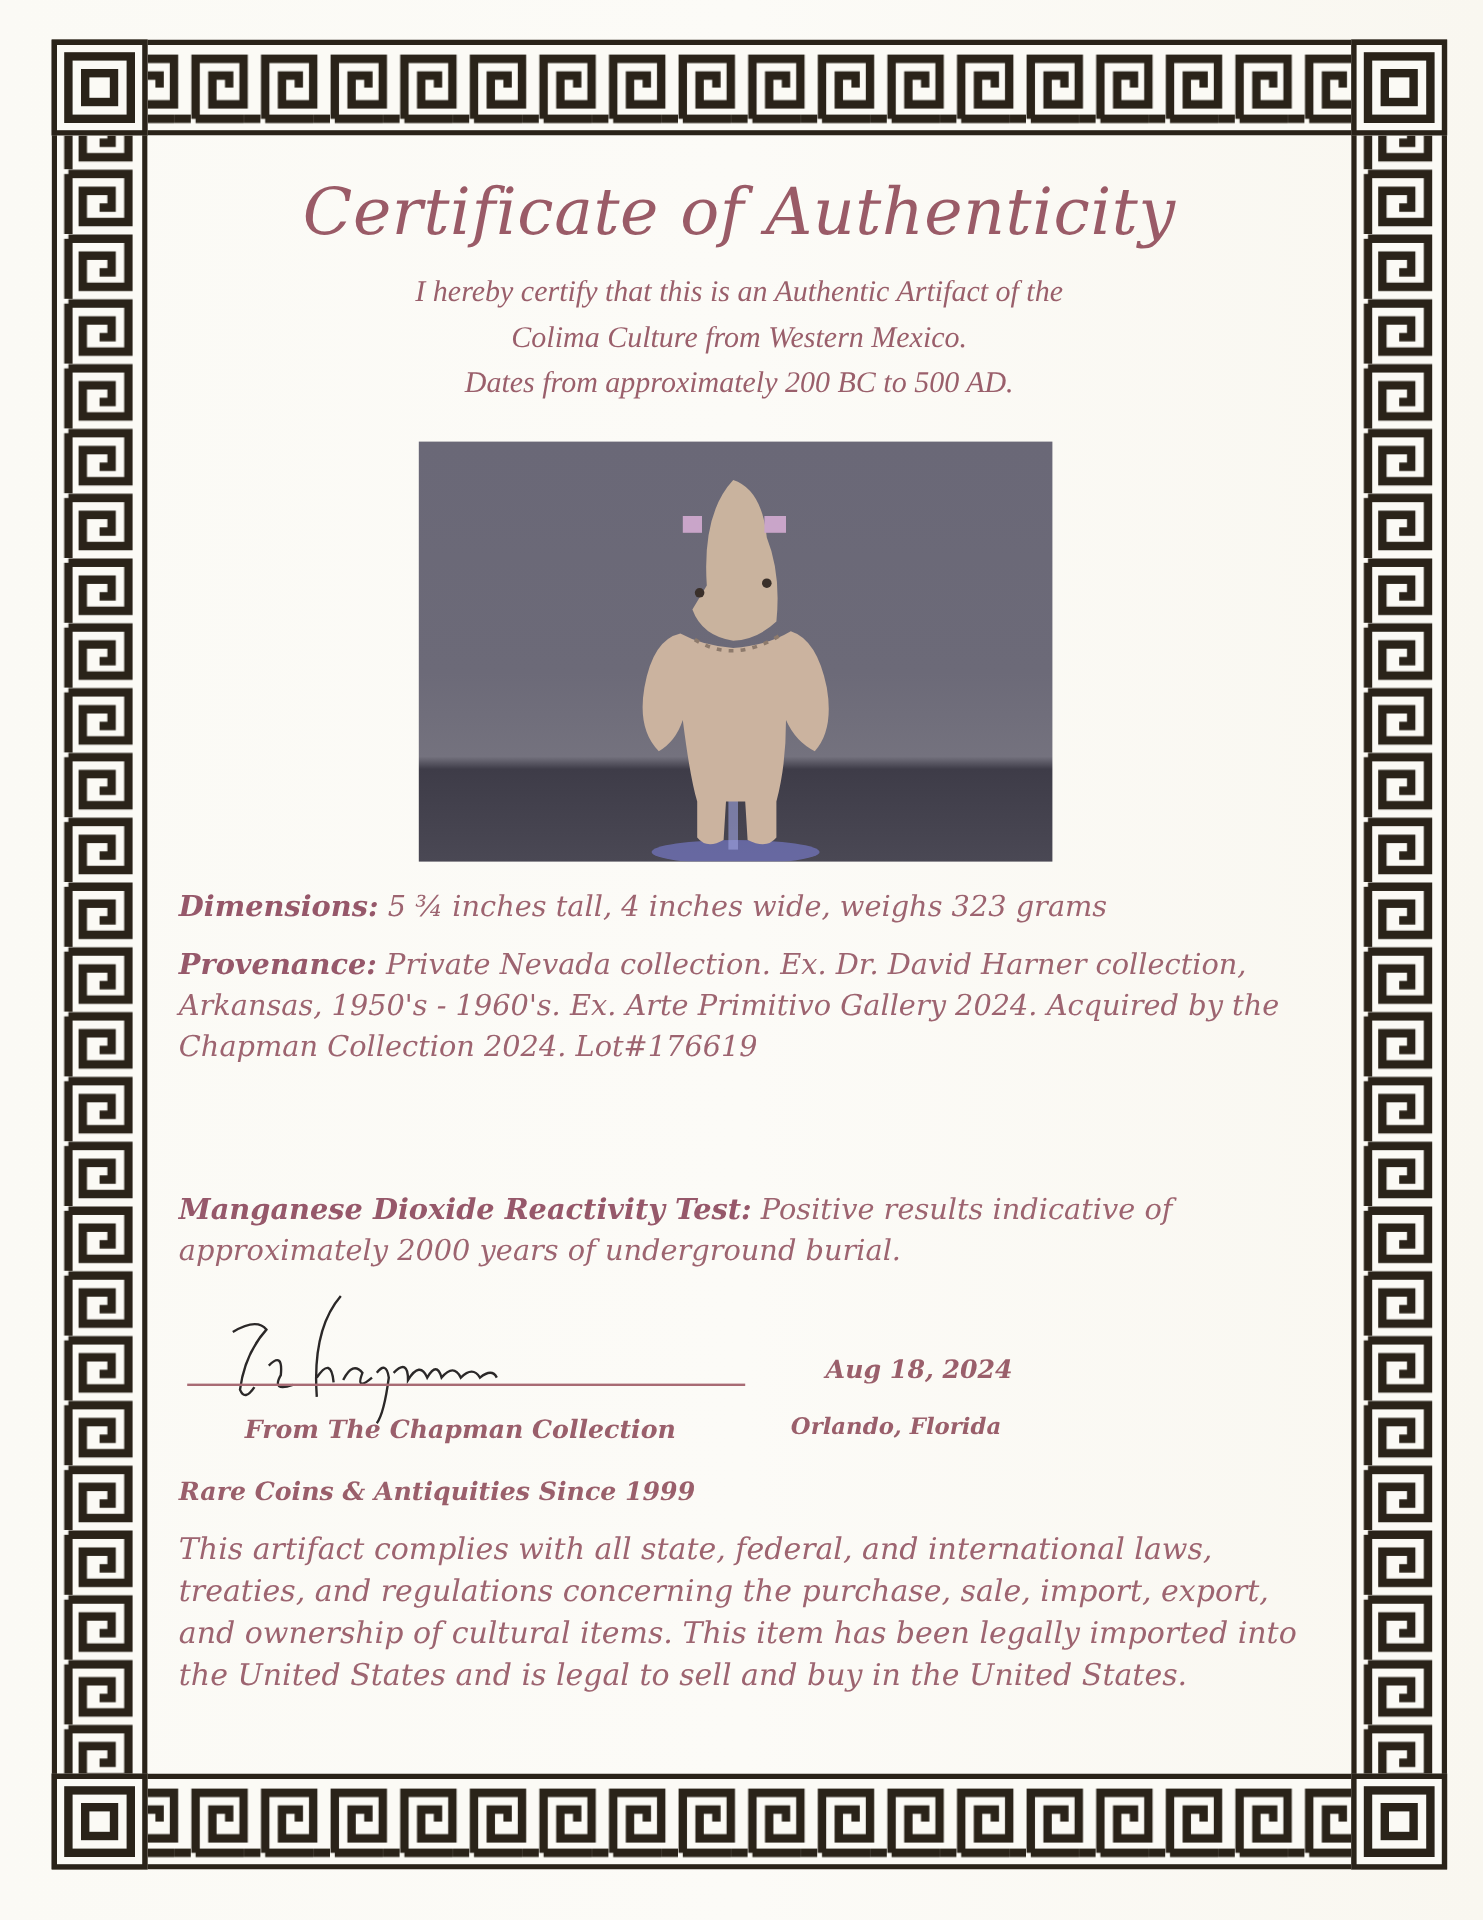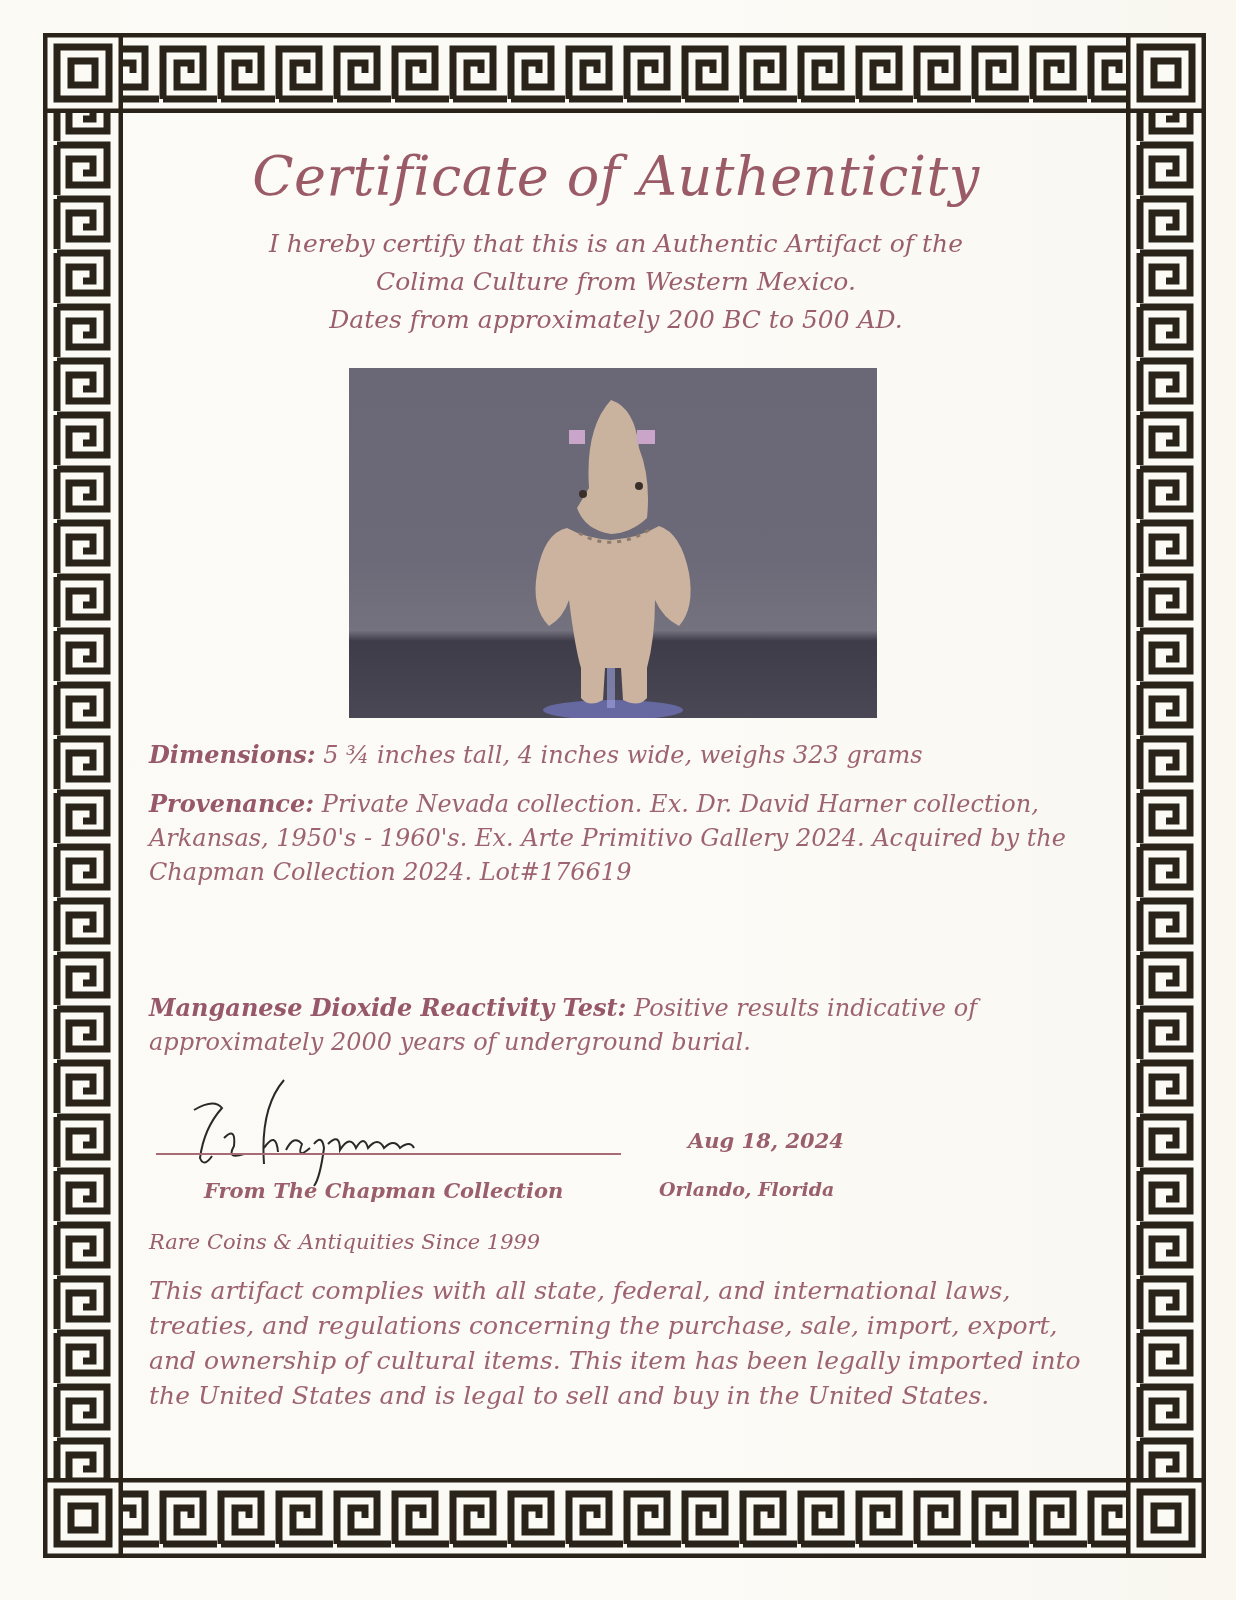--- a/index.html
+++ b/index.html
@@ -28,21 +28,21 @@
     color: #9b5f6b;
     margin-left: 13px;
   }
   .title {
     position: absolute; left: 0; top: 32px; width: 960px; text-align: center;
     font-family: "DejaVu Serif", serif; font-style: italic;
     font-size: 54px; letter-spacing: 0.5px; color: #9a5b67;
   }
   .subtitle {
     position: absolute; left: 0; top: 112px; width: 960px; text-align: center;
-    font-style: italic; font-size: 25px; line-height: 38px; color: #9a5f6b;
+    font-style: italic; font-size: 25px; line-height: 38px; color: #9a5f6b; font-family: Liberation Serif, serif;
   }
   .photo {
     position: absolute; left: 213px; top: 255px; width: 528px; height: 350px;
     background: linear-gradient(180deg, #6a6877 0%, #6c6a78 55%, #74727e 75%, #3e3c48 78%, #4a4854 100%);
     overflow: hidden;
   }
   .photo svg { position: absolute; left: 0; top: 0; }
   .para {
     position: absolute; left: 13px; width: 940px;
     font-style: italic; font-size: 24px; line-height: 34px; color: #9d6470;
@@ -60,21 +60,21 @@
   .date {
     position: absolute; left: 552px; top: 1015px;
     font-style: italic; font-weight: bold; font-size: 21px; color: #9a5f6b;
   }
   .place {
     position: absolute; left: 523px; top: 1065px;
     font-style: italic; font-weight: bold; font-size: 19px; color: #9a5f6b;
   }
   .tagline {
     position: absolute; left: 13px; top: 1117px;
-    font-style: italic; font-weight: normal; font-size: 21px; color: #9a5f6b;
+    font-style: italic; font-weight: bold; font-size: 21px; color: #9a5f6b;
   }
   .legal {
     position: absolute; left: 13px; top: 1160px; width: 945px;
     font-style: italic; font-size: 25px; line-height: 35px; color: #9d6470;
   }
 </style>
 </head>
 <body>
 
 <div class="page-edge"></div>

